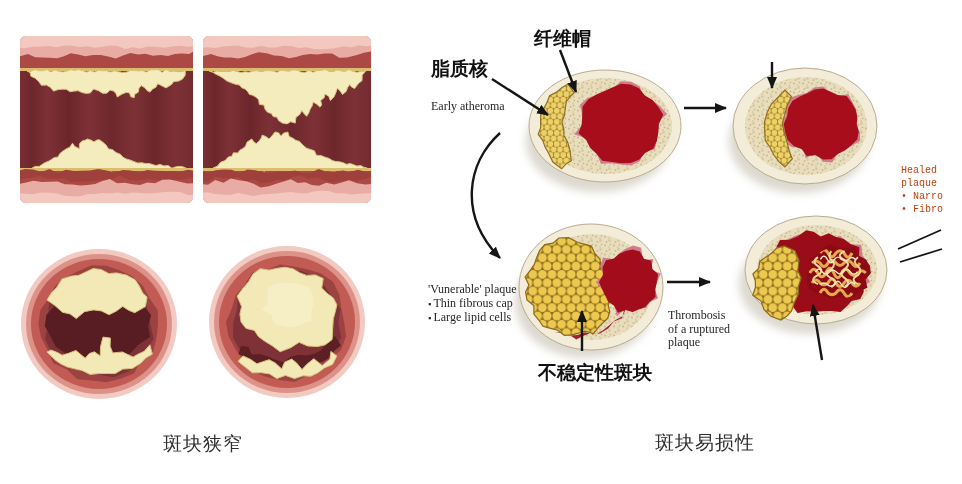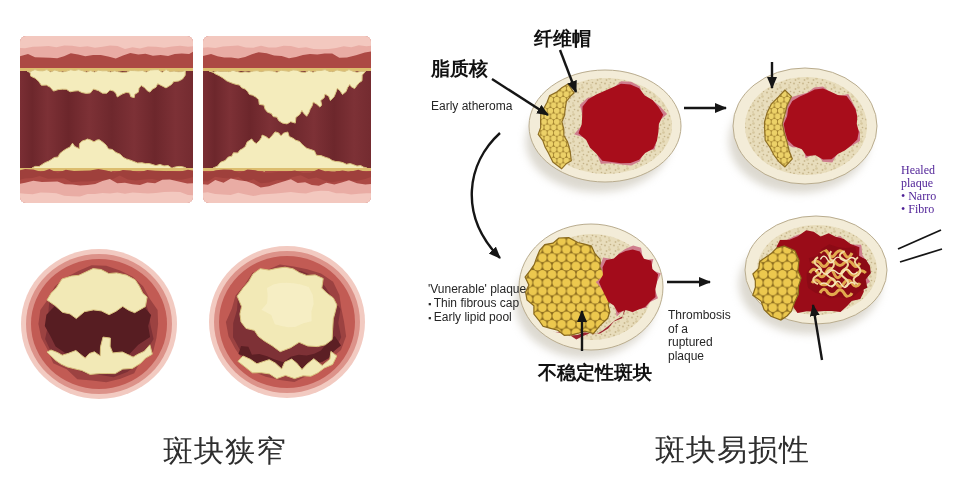--- a/index.html
+++ b/index.html
@@ -1,22 +1,22 @@
 <!DOCTYPE html>
 <html style="--plaque_yellow: #f4ecbc; --vessel_pink: #e9aca4; --wall_red: #ac4944; --lumen_maroon: #7b2d33; --deep_red: #a80d1b; --cream_wall: #f3ecd8; --lipid_gold: #eace62; --ink: #1a1a1a;"><head>
 <meta charset="utf-8">
 <style>
 html,body{margin:0;padding:0}
 .stage{position:relative;width:962px;height:484px;background:#fff;overflow:hidden;font-family:"DejaVu Sans",sans-serif}
 .stage svg{position:absolute;left:0;top:0}
 .lbl{position:absolute;color:#1d1d1d;white-space:nowrap}
-.cjk-lg{font-size:30px;letter-spacing:1px;color:#2e2e2e}
+.cjk-lg{font-size:19px;letter-spacing:1px;color:#2e2e2e}
 .cjk-md{font-size:19px;font-weight:600;color:#111}
-.en-sm{font-family:Liberation Sans, sans-serif;font-size:12px;line-height:13.5px;color:#262626;white-space:normal}
-.en-xs{font-family:Liberation Serif, serif;font-size:12px;line-height:13px;color:#4c1d95;white-space:normal}
+.en-sm{font-family:Liberation Serif, serif;font-size:12px;line-height:13.5px;color:#262626;white-space:normal}
+.en-xs{font-family:Liberation Mono, monospace;font-size:10px;line-height:13px;color:#c2410c;white-space:normal}
 .blist div::before{content:"▪ ";font-size:9px}
 .dlist div::before{content:"• "}
 </style>
 </head>
 <body>
 
 <div class="stage">
 <svg width="962" height="484" viewBox="0 0 962 484">
   <defs>
     <pattern id="speck" width="9" height="9" patternUnits="userSpaceOnUse">
@@ -182,21 +182,21 @@
 
   <div class="lbl cjk-lg" style="left:163px;top:431px">斑块狭窄</div>
   <div class="lbl cjk-lg" style="left:655px;top:430px">斑块易损性</div>
   <div class="lbl cjk-md" style="left:431px;top:56px">脂质核</div>
   <div class="lbl cjk-md" style="left:534px;top:26px">纤维帽</div>
   <div class="lbl en-sm" style="left:431px;top:100px">Early atheroma</div>
   <div class="lbl en-sm" style="left:428px;top:283px;width:112px">
     <div>'Vunerable' plaque</div>
     <div class="blist">
       <div>Thin fibrous cap</div>
-      <div>Early lipid pool</div>
+      <div>Large lipid cells</div>
     </div>
   </div>
   <div class="lbl cjk-md" style="left:538px;top:360px">不稳定性斑块</div>
   <div class="lbl en-sm" style="left:668px;top:309px;width:66px">Thrombosis of a ruptured plaque</div>
   <div class="lbl en-xs" style="left:901px;top:164px;width:62px">
     <div>Healed plaque</div>
     <div class="dlist">
       <div>Narro</div>
       <div>Fibro</div>
     </div>

